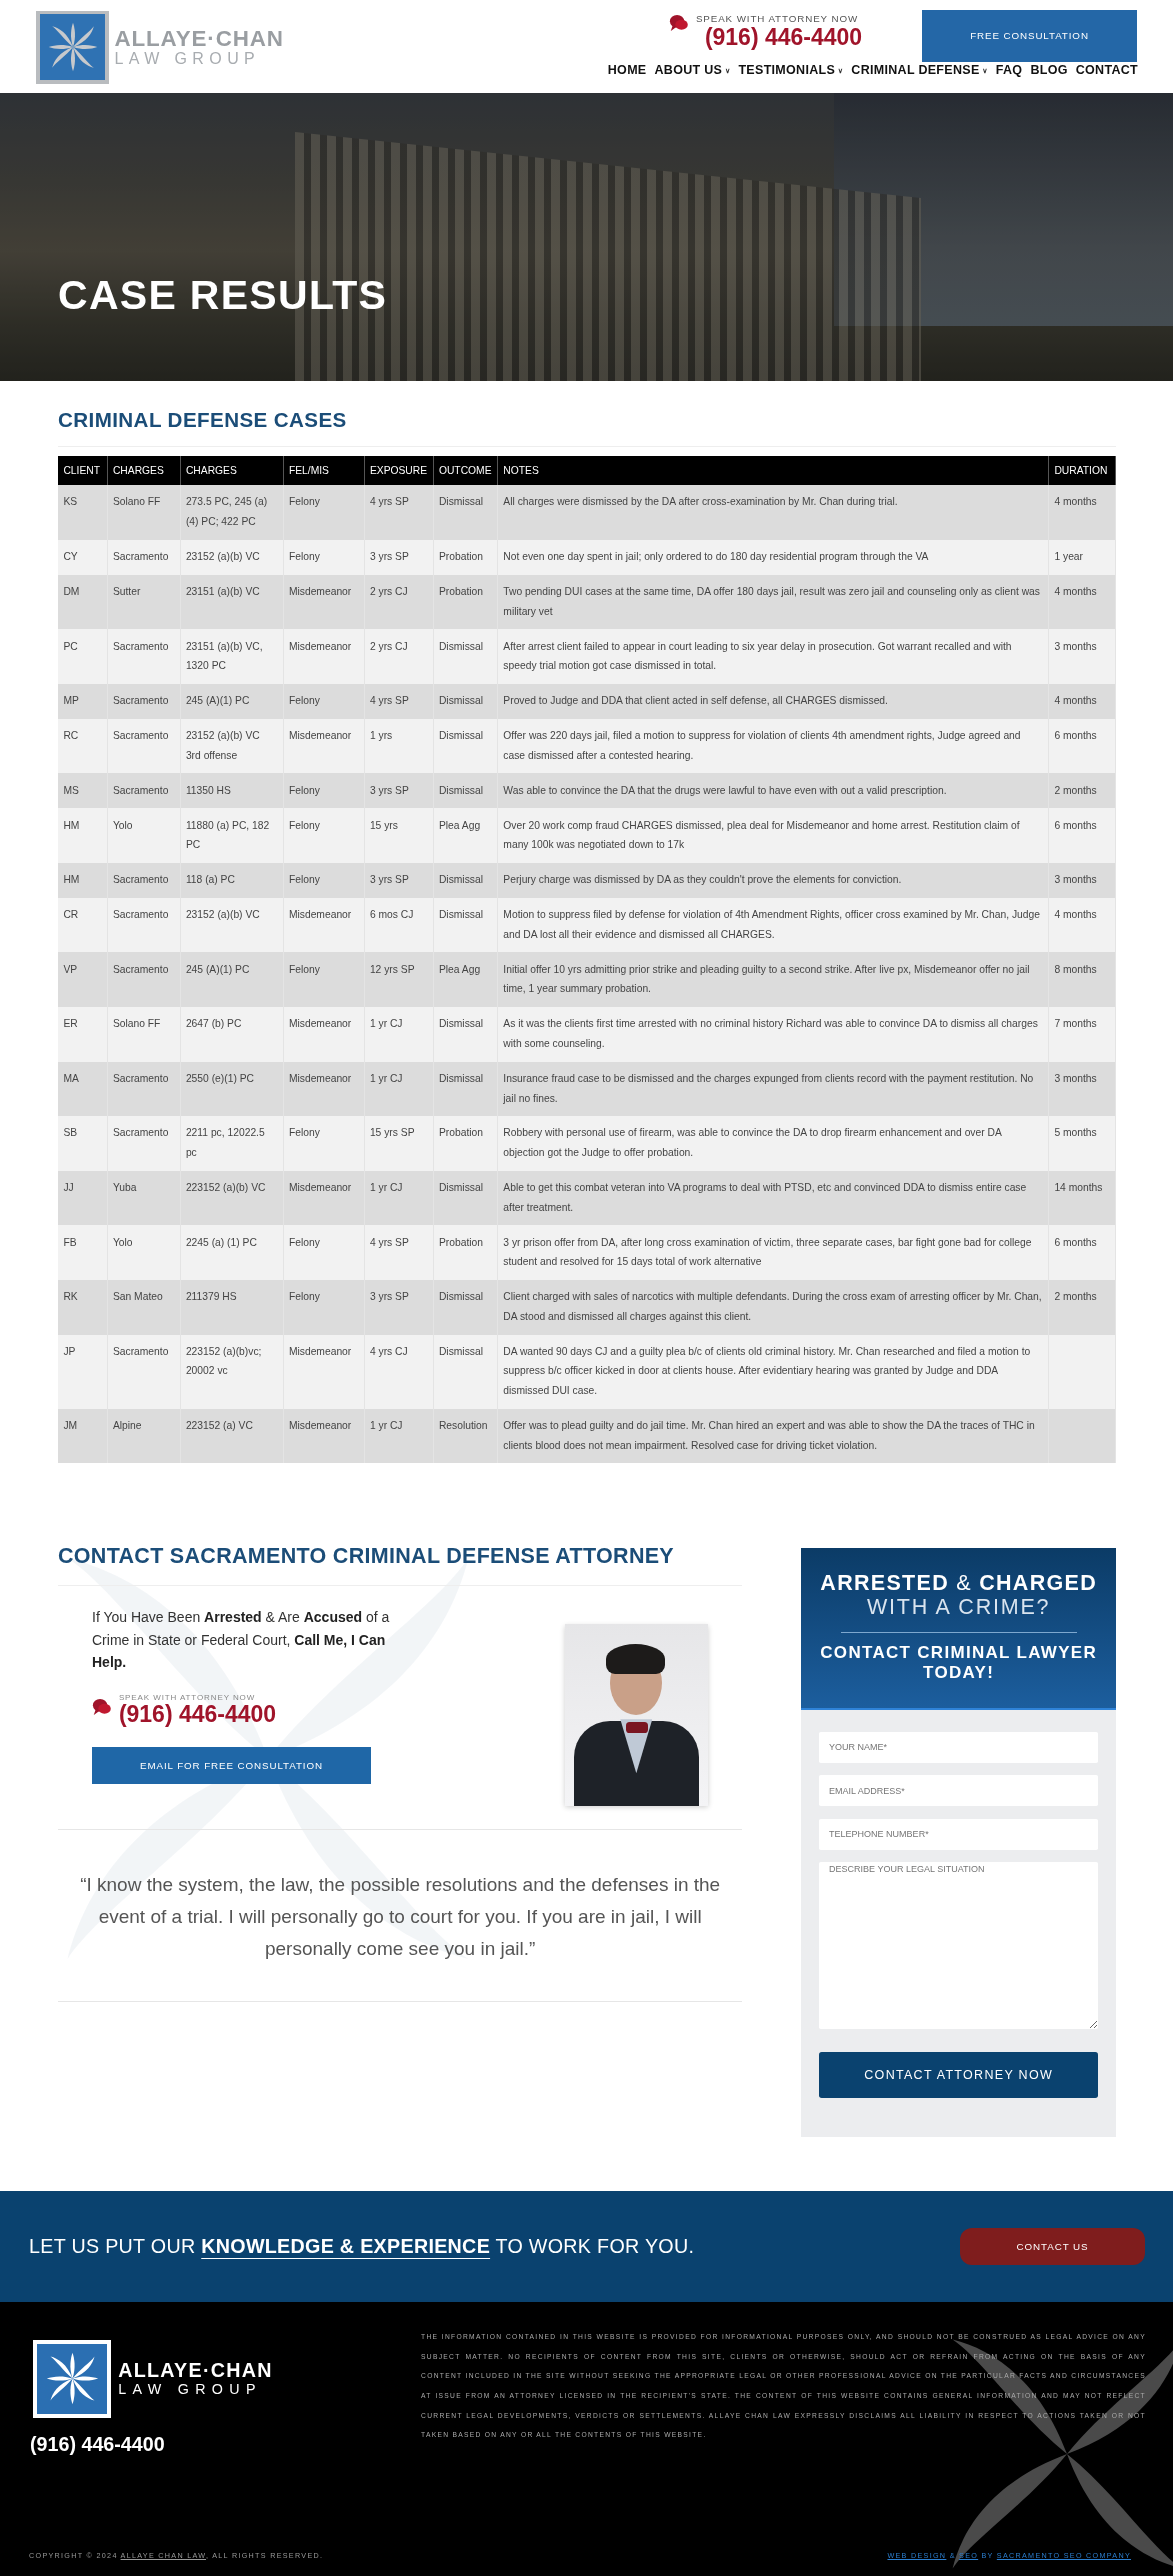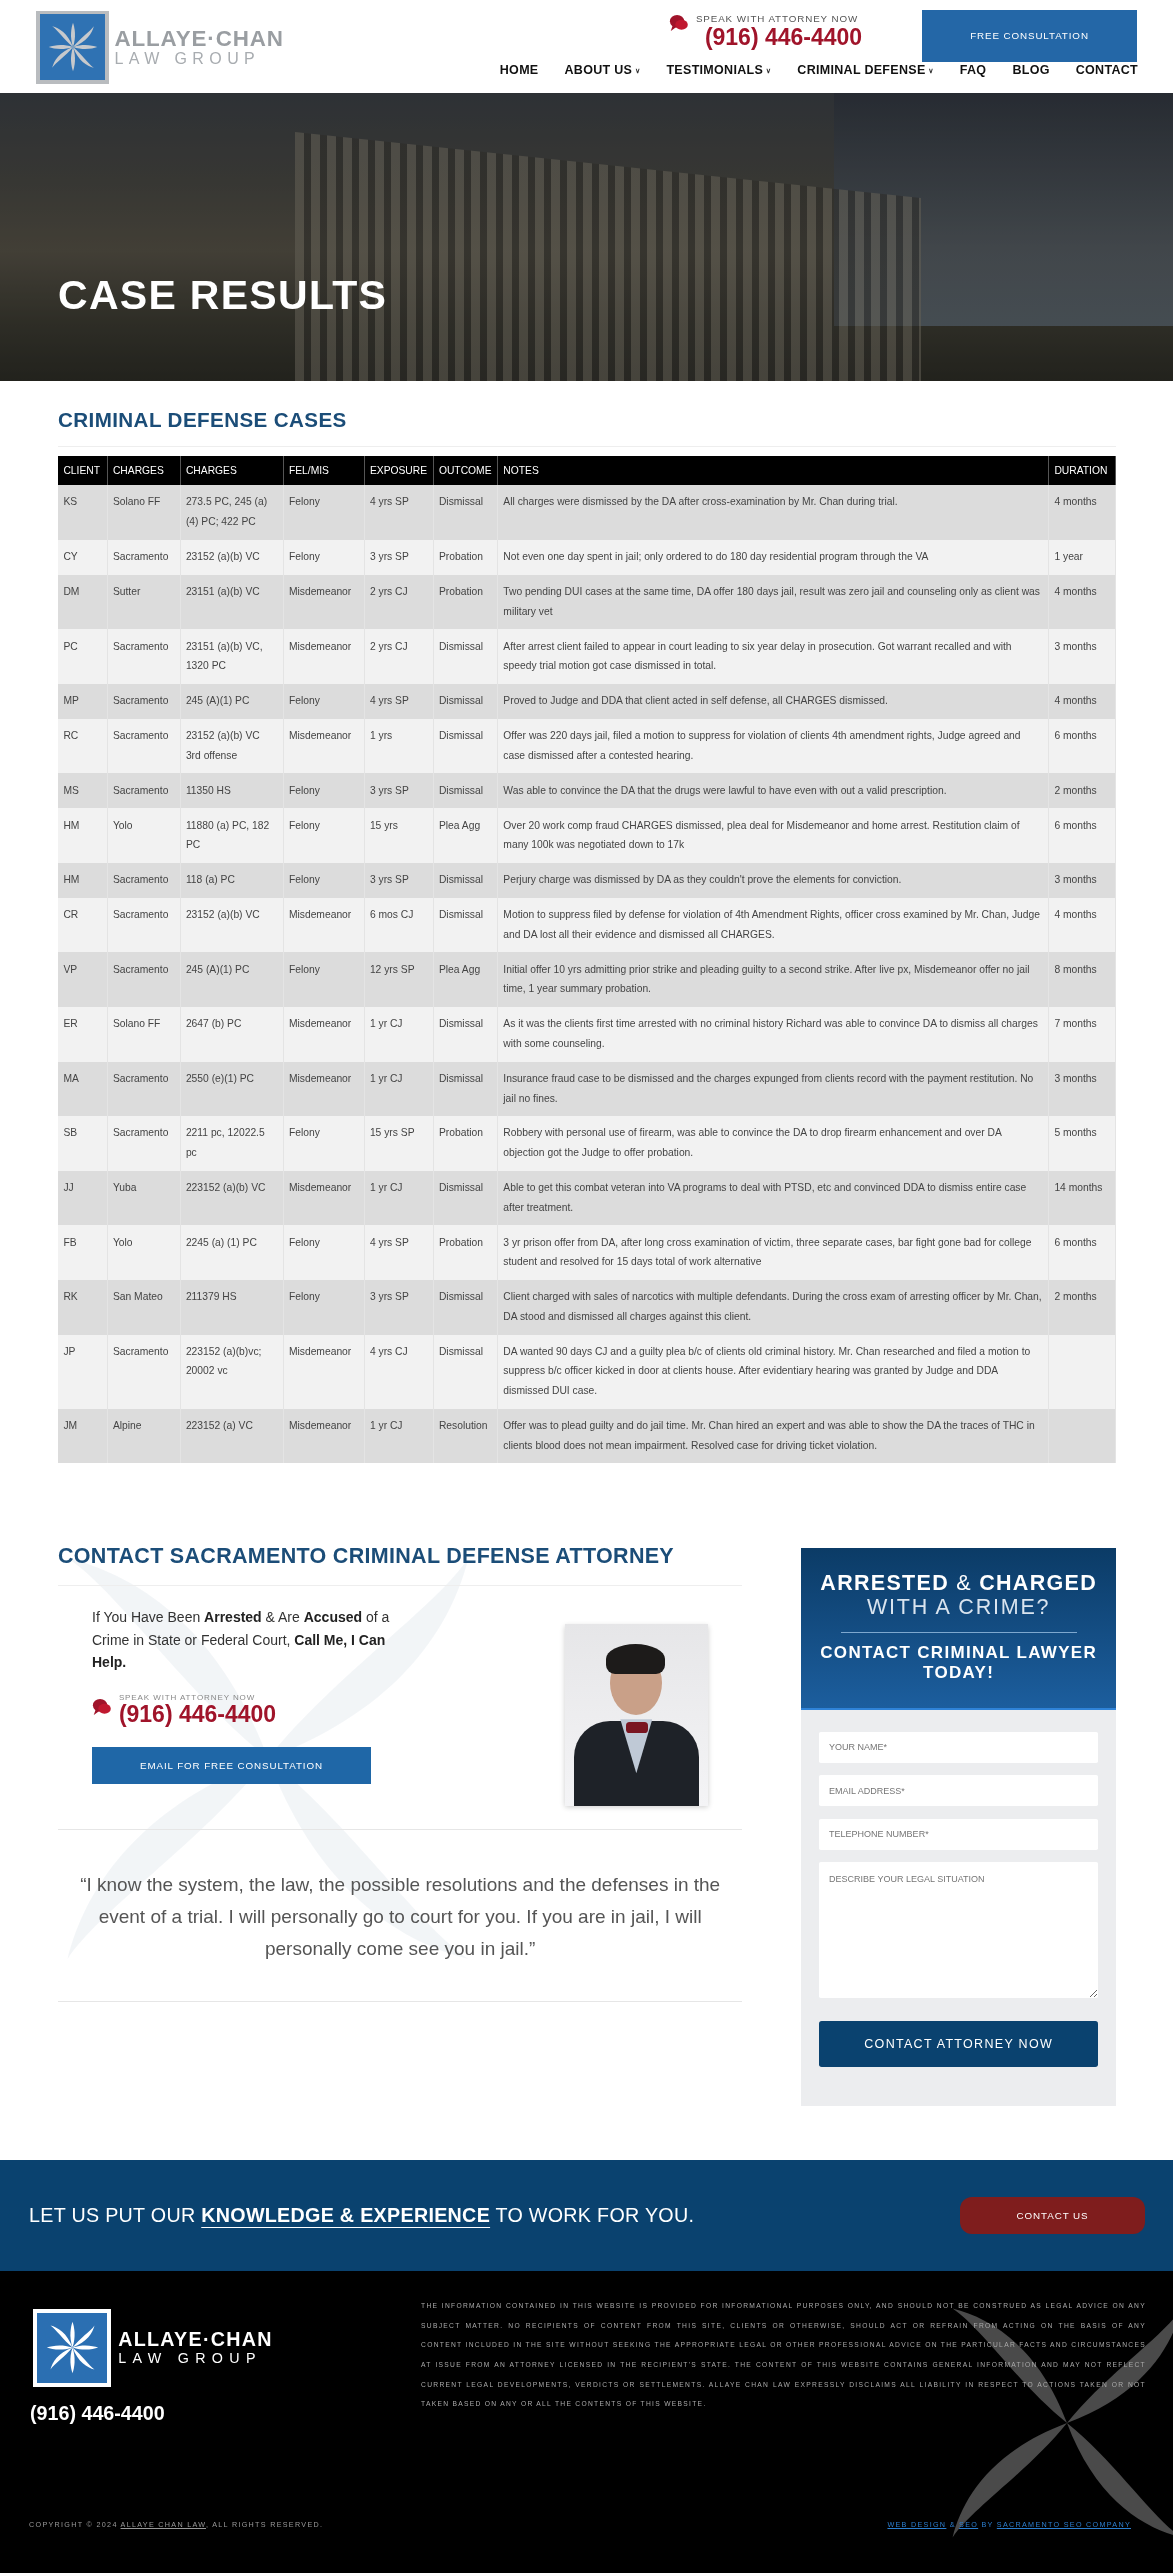--- a/index.html
+++ b/index.html
@@ -11,21 +11,21 @@
 .logo-box{width:73px;height:73px;background:#b9bcbf;padding:3.6px}
 .logo-box .inner{width:100%;height:100%;background:#2f72b3;display:flex;align-items:center;justify-content:center}
 .logo-text{margin-left:5.4px}
 .logo-text .l1{font-size:22.4px;letter-spacing:0.9px;color:#9a9ea2;font-weight:bold;line-height:23px}
 .logo-text .l2{font-size:16px;letter-spacing:5.4px;color:#a8acb0;line-height:18px}
 .speak{position:absolute;left:669px;top:12.5px;display:flex}
 .speak .bubble{margin-top:1.8px;margin-right:7.2px}
 .speak .small{font-size:9.8px;letter-spacing:0.9px;color:#555}
 .speak .phone{font-size:23px;font-weight:bold;color:#a0142a;line-height:27px;margin-left:9px}
 .free-btn{position:absolute;left:922px;top:9.8px;width:215px;height:52px;background:#2467a7;color:#fff;font-size:9.8px;letter-spacing:0.9px;display:flex;align-items:center;justify-content:center}
-.nav{position:absolute;right:36px;top:63px;display:flex;gap:26px;font-size:12.5px;font-weight:bold;color:#111;letter-spacing:0.3px}
+.nav{position:absolute;right:36px;top:63px;display:flex;gap:8px;font-size:12.5px;font-weight:bold;color:#111;letter-spacing:0.3px}
 .nav .item{display:flex;align-items:center;gap:2.7px}
 .nav .chev{font-size:7.2px;color:#333}
 
 .hero{position:relative;height:288px;background:linear-gradient(180deg,#3c4148 0%,#4a4a44 30%,#5b5649 55%,#3c3b30 80%,#2a2a22 100%);overflow:hidden}
 .hero .bldg{position:absolute;left:295px;top:72px;width:626px;height:268px;background:repeating-linear-gradient(90deg,#8e8878 0 9px,#3a3832 9px 16px);opacity:.55;transform:skewY(6deg)}
 .hero .sky{position:absolute;right:0;top:0;width:340px;height:233px;background:linear-gradient(180deg,#2d3440,#6f8090);opacity:.7}
 .hero .shade{position:absolute;inset:0;background:rgba(20,20,20,.35)}
 .hero h1{position:absolute;left:58px;top:179px;font-size:41px;color:#fff;letter-spacing:1.3px;font-weight:bold}
 .hero .sub{position:absolute;left:58px;top:333px;font-size:15px;color:#ddd}
 
@@ -58,21 +58,21 @@
 .quote{font-size:19px;line-height:32px;text-align:center;color:#555;padding:39px 0 36px;border-bottom:0.9px solid #e6e6e6;font-weight:300}
 .form-card{width:315px;background:#ecedef;position:relative;margin-top:3.6px;align-self:flex-start}
 .form-head{background:linear-gradient(180deg,#0b3b66,#1c5e9e);padding:23px 13px 25px;text-align:center;border-bottom:2.7px solid #2f83d8}
 .form-head .t1{font-size:21.5px;color:#fff;letter-spacing:1.3px;font-weight:bold}
 .form-head .t1 span{font-weight:normal}
 .form-head .t2{font-size:21.5px;color:#d9e4ef;letter-spacing:1.8px;font-weight:300;line-height:23px}
 .form-head hr{border:0;border-top:0.9px solid #7ea8cf;width:236px;margin:12.5px auto 10.7px}
 .form-head .t3{font-size:17px;color:#fff;letter-spacing:1.3px;font-weight:bold}
 .form-body{padding:21.5px 18px 39px}
 .field{width:100%;height:31px;background:#fff;border:0;border-radius:1.8px;margin-bottom:12.5px;padding:0 9.8px;font-size:9px;font-family:"Liberation Sans",sans-serif;color:#999}
-textarea.field{height:136px;padding-top:12px;resize:vertical}
+textarea.field{height:167px;padding-top:2px;resize:vertical}
 .submit{width:100%;height:46px;background:#0a426f;color:#fff;font-size:12.5px;letter-spacing:1.3px;border:0;border-radius:2.7px;margin-top:7.2px;font-family:"Liberation Sans",sans-serif}
 
 .cta{height:111px;background:#0a426f;display:flex;align-items:center;justify-content:space-between;padding:0 29px}
 .cta .txt{font-size:19.7px;color:#fff;font-weight:300;letter-spacing:0.3px}
 .cta .txt b{font-weight:bold;text-decoration:underline;text-underline-offset:4.5px}
 .cta .btn{width:185px;height:37px;background:#7f1d1d;color:#fff;font-size:9.8px;letter-spacing:0.9px;display:flex;align-items:center;justify-content:center;border-radius:12px}
 
 .footer{position:relative;height:302px;background:#000;overflow:hidden}
 .footer .wm{position:absolute;right:-36px;top:-9px;width:286px;height:322px}
 .flogo{position:absolute;left:33px;top:38px;display:flex;align-items:center}

